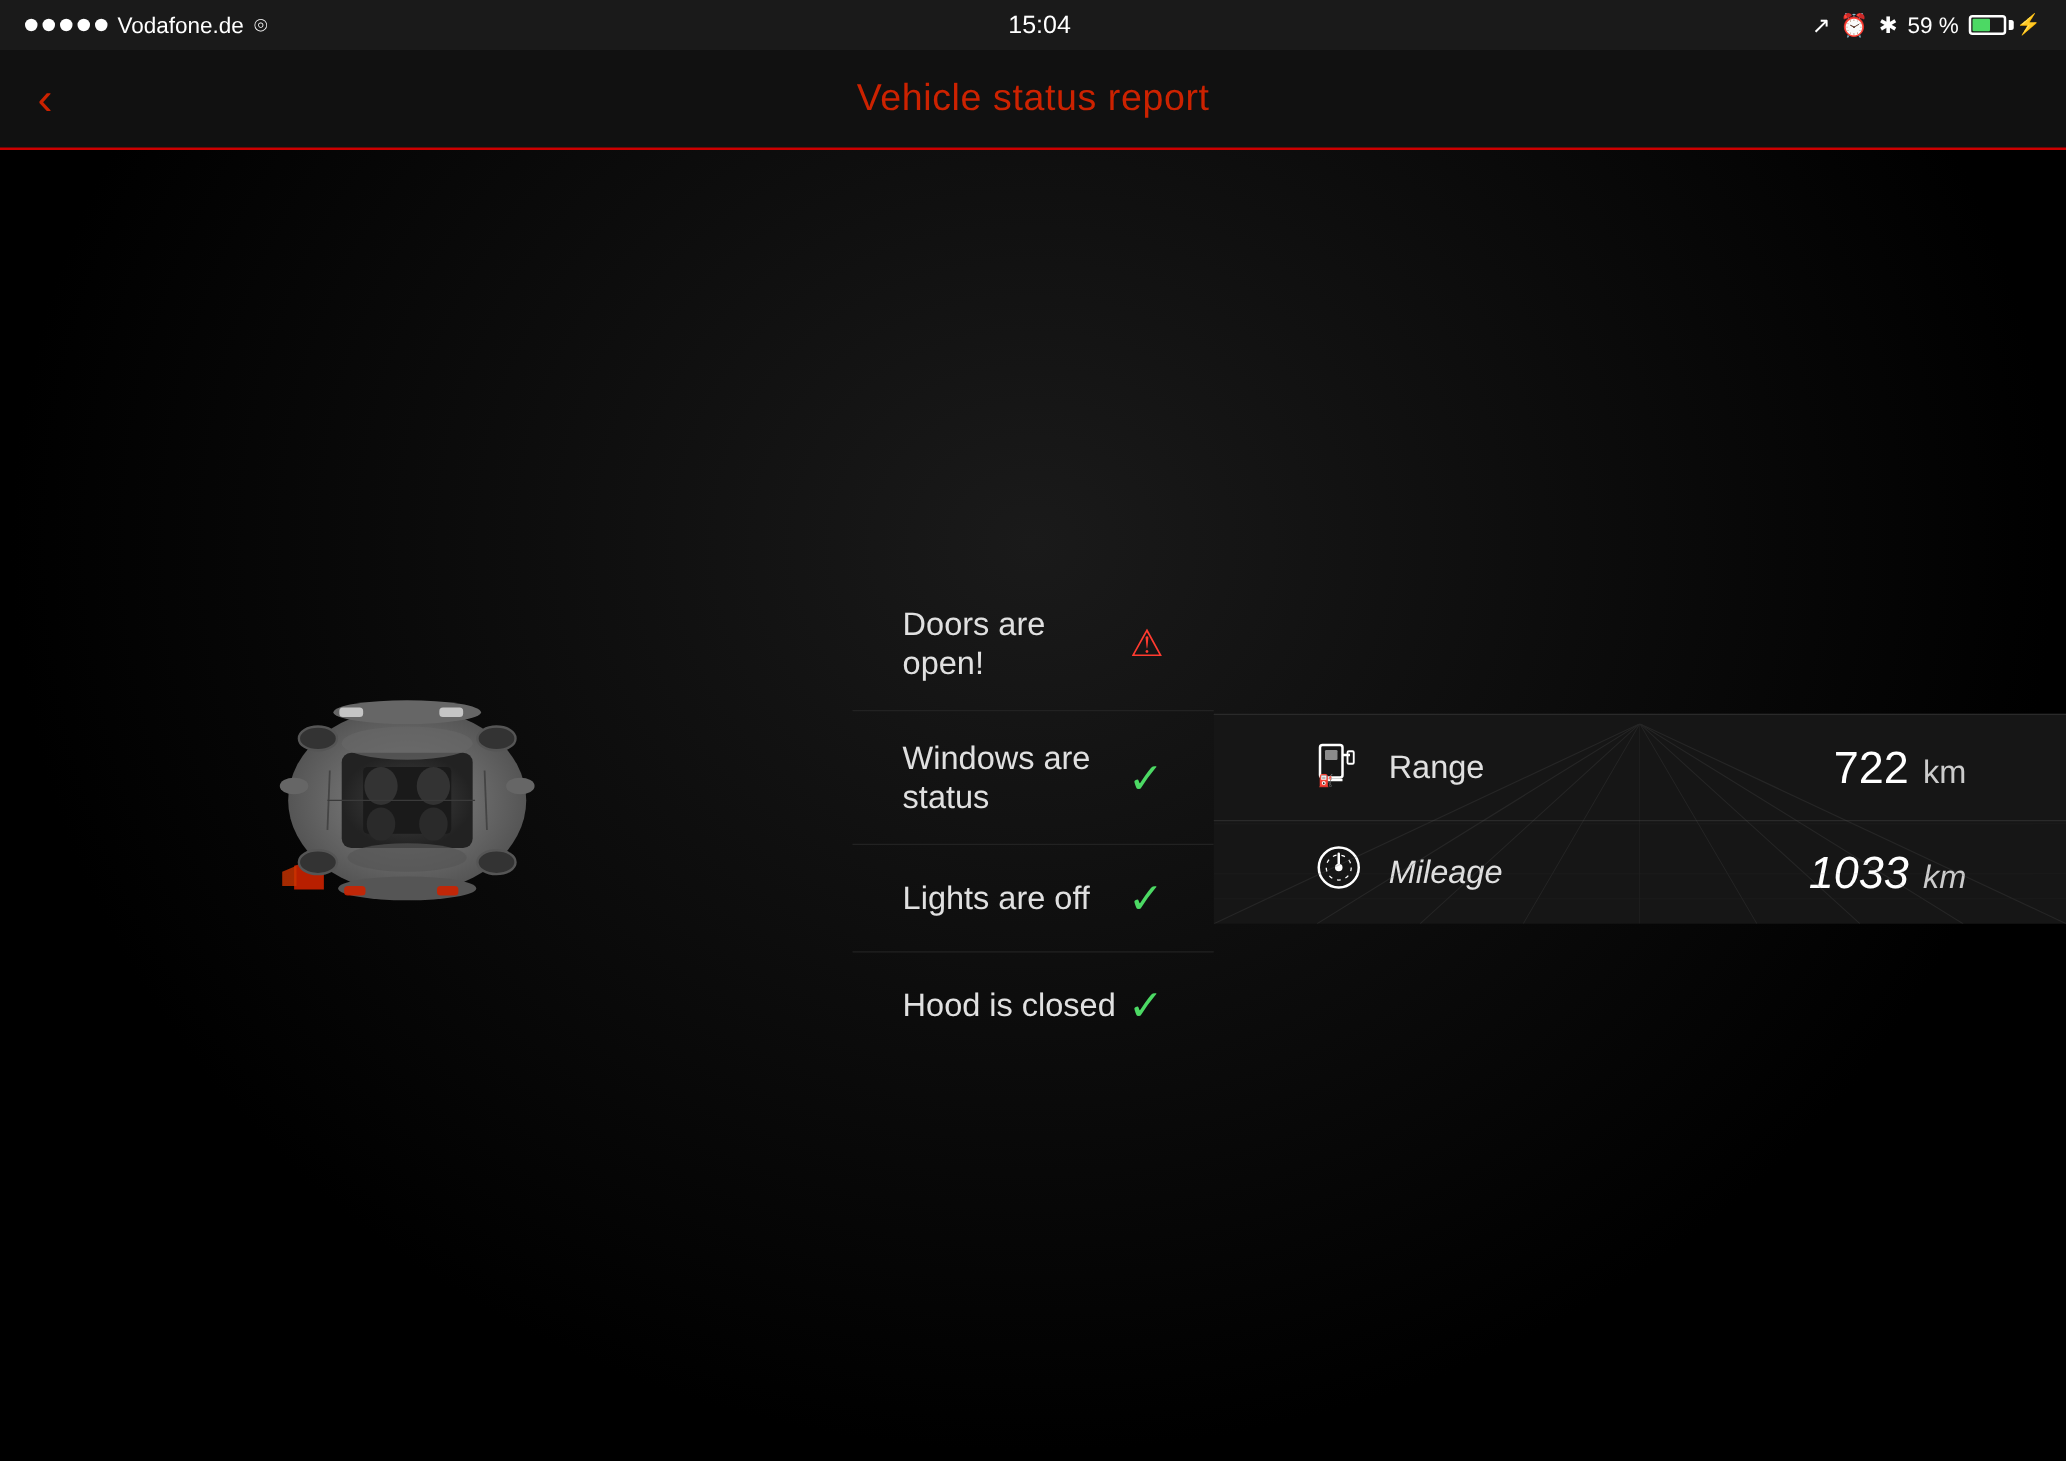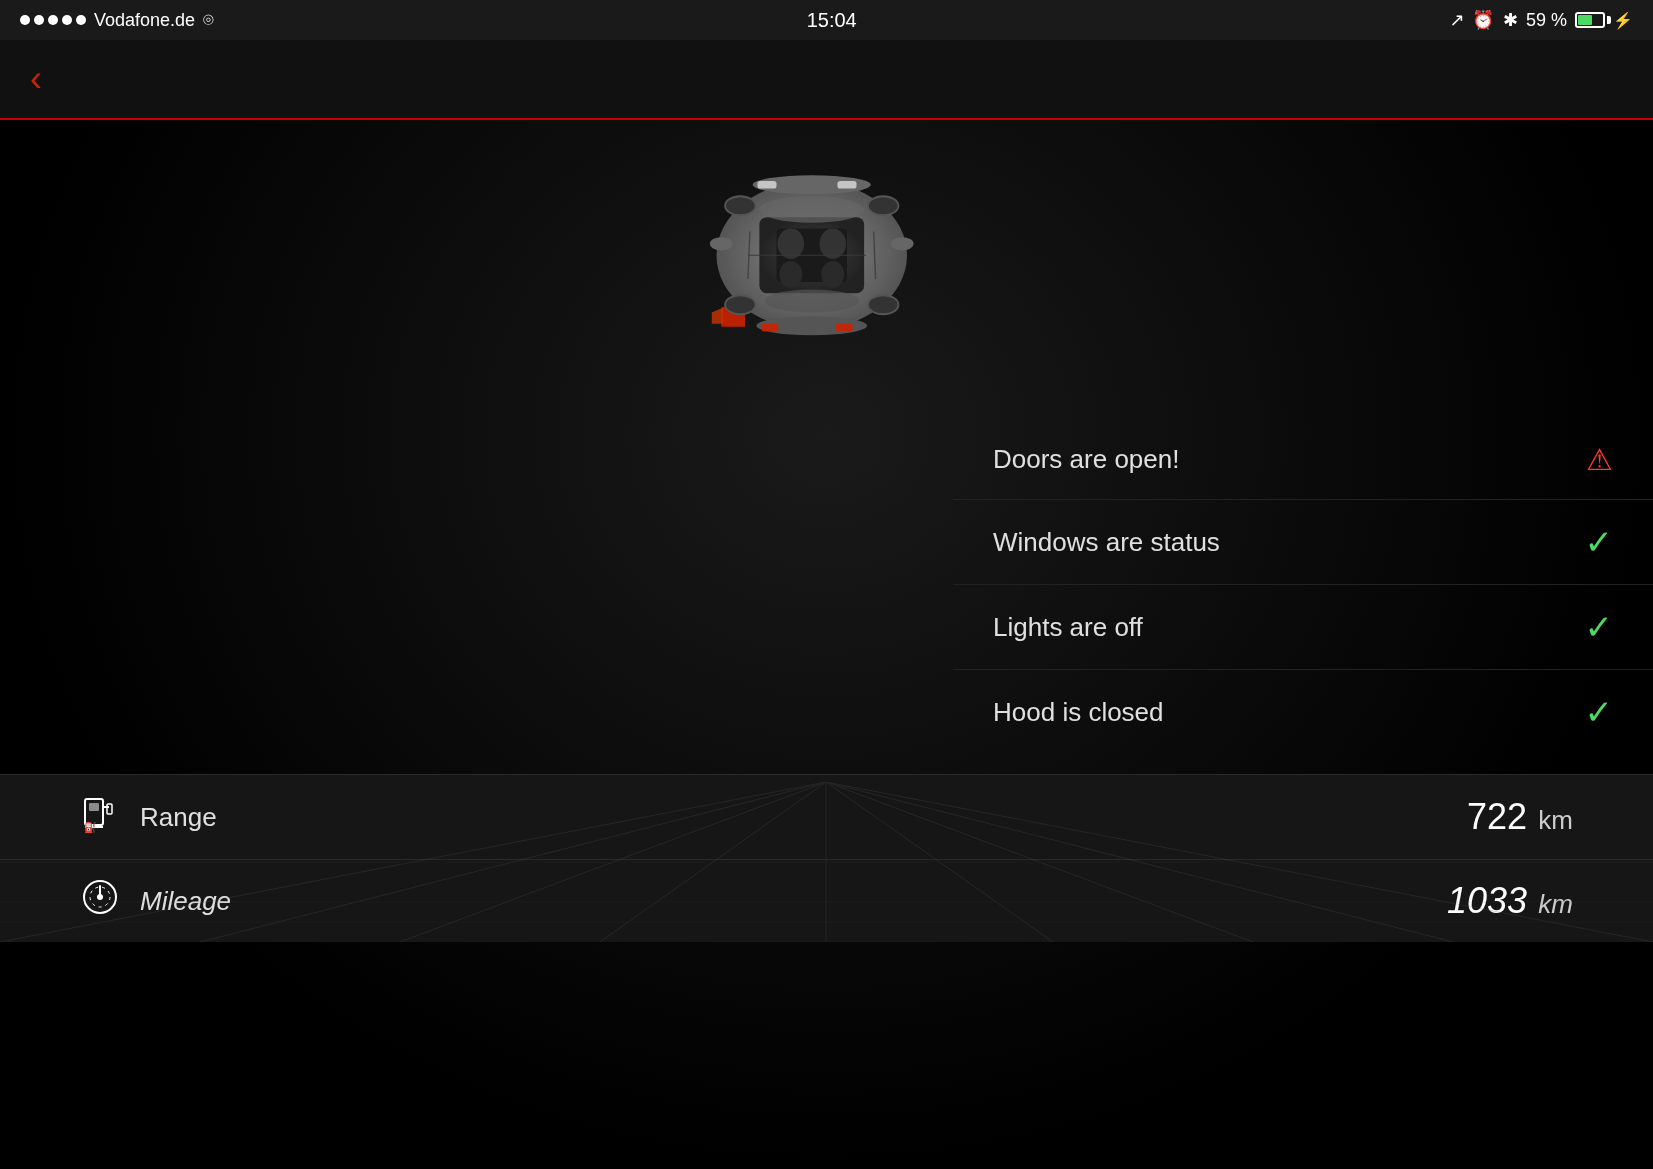--- a/index.html
+++ b/index.html
@@ -68,22 +68,22 @@
       letter-spacing: 0.5px;
     }
 
     
     .main-content {
       width: 100%;
       height: calc(1169px - 40px - 80px);
       background: radial-gradient(ellipse at 50% 30%, #1a1a1a 0%, #000 70%);
       position: relative;
       display: flex;
-      flex-direction: column;
-      align-items: flex-end;
+      flex-direction: row;
+      align-items: center;
     }
 
     
     .car-container {
       width: 100%;
       display: flex;
       justify-content: center;
       align-items: center;
       padding: 40px 0 20px;
       position: relative;
@@ -202,20 +202,21 @@
         <div class="battery-fill" style="width:59%"></div>
       </div>
       <div class="battery-tip"></div>
       <span style="font-size:16px">⚡</span>
     </div>
   </div>
 </div>
 
 <div class="header">
   <button class="back-button">‹</button>
+  <span class="header-title">Vehicle status report</span>
 </div>
 
 <div class="main-content">
 
   <div class="car-container">
     <div class="car-svg-wrapper">
       
       <svg class="car-top-view" viewBox="0 0 360 210" xmlns="http://www.w3.org/2000/svg">
 
         <defs>

